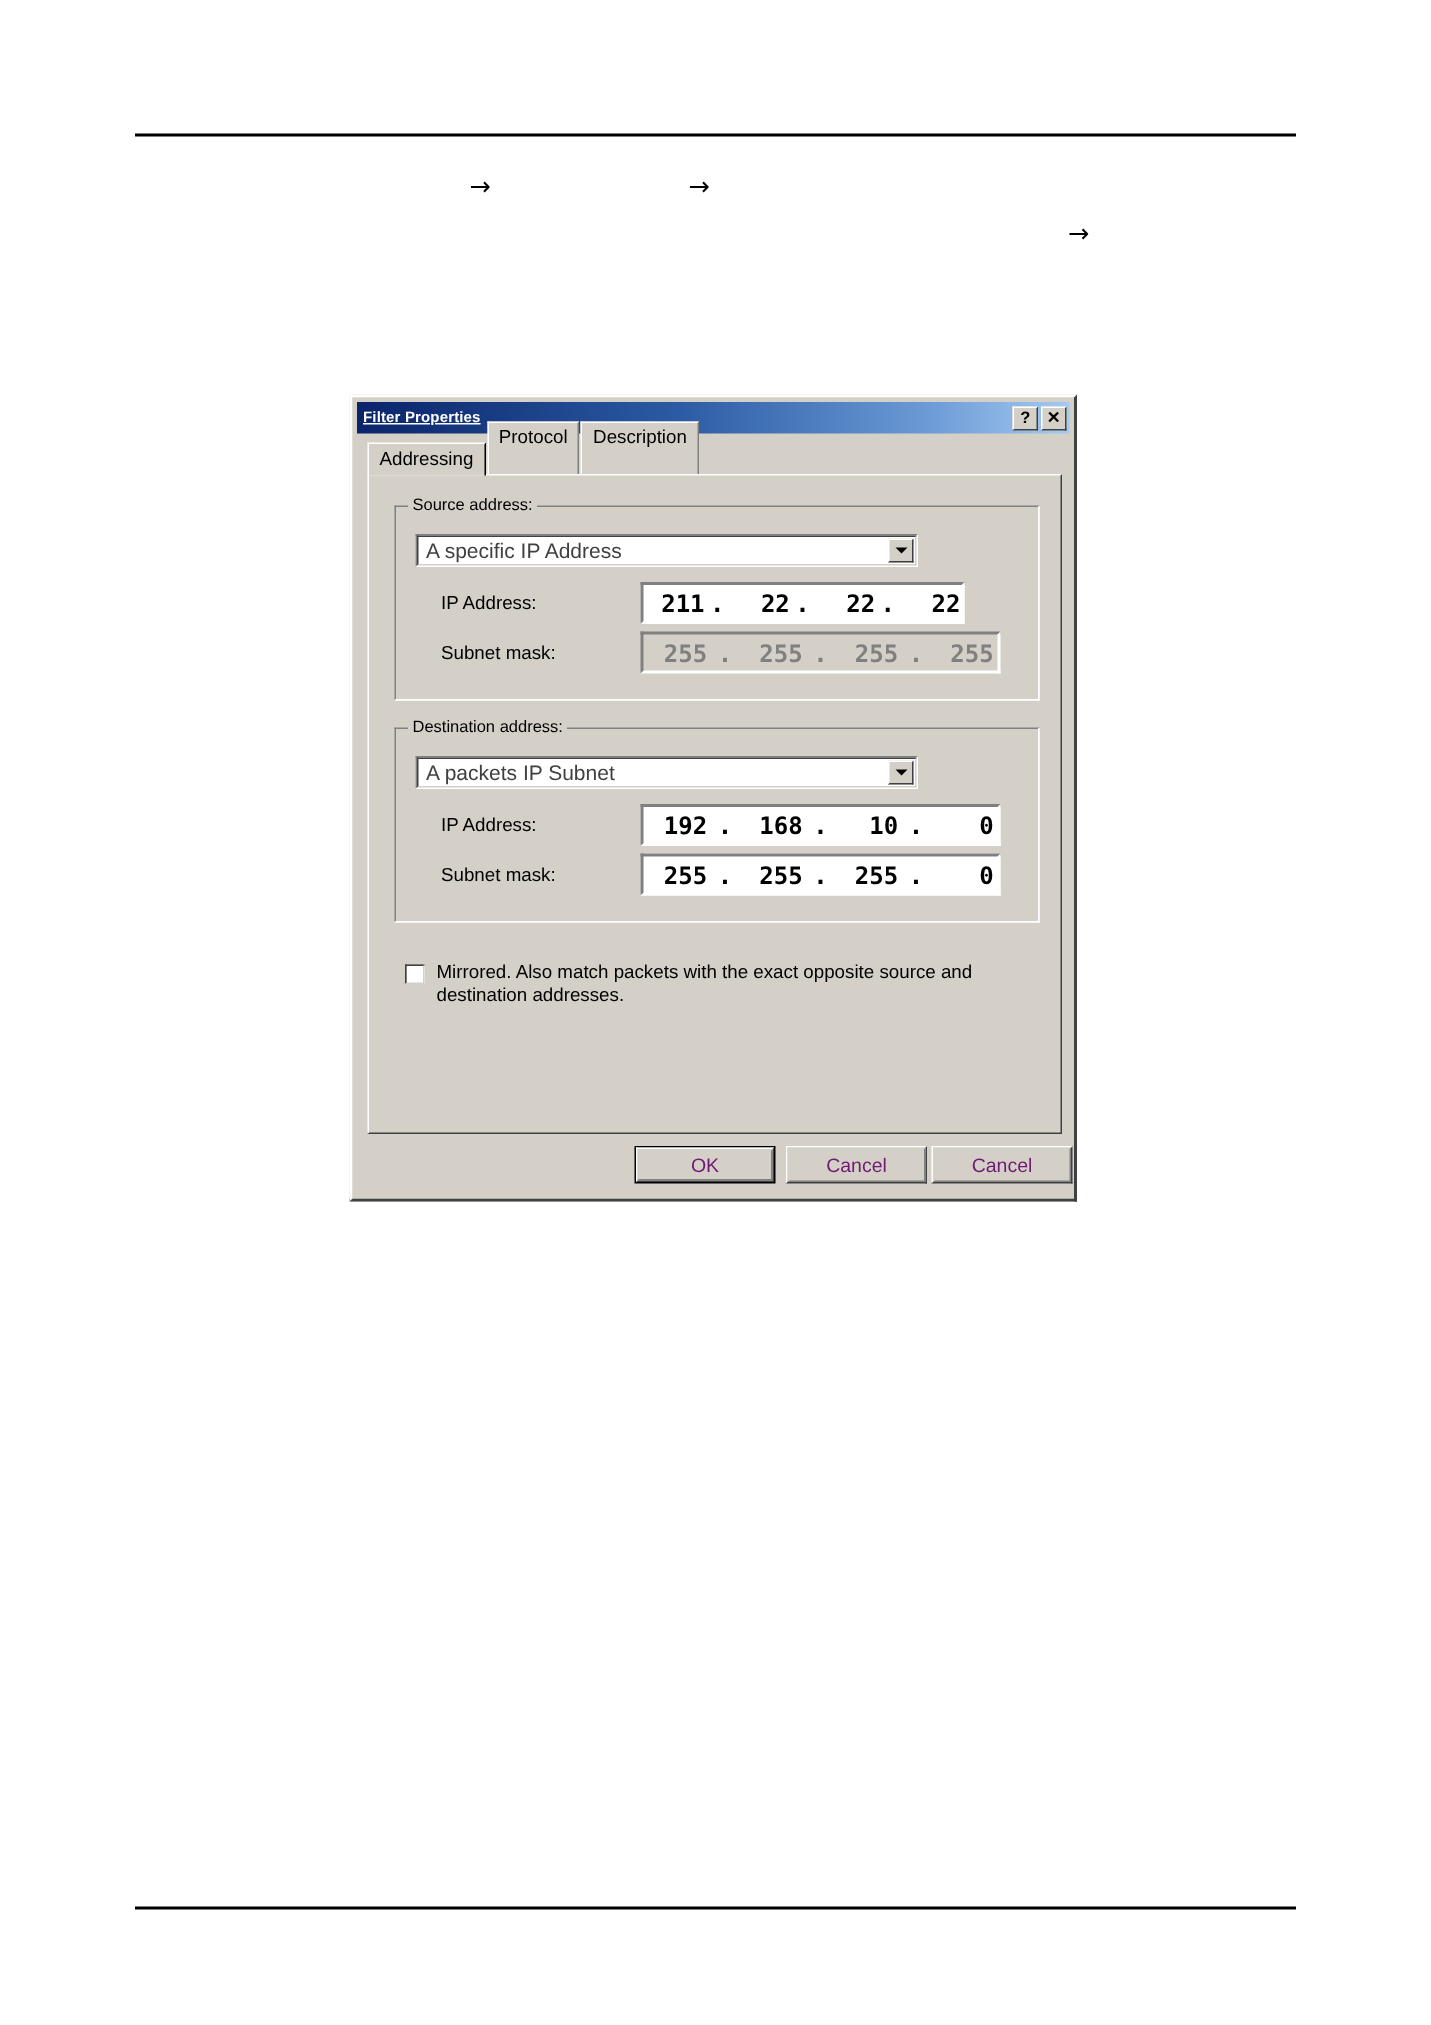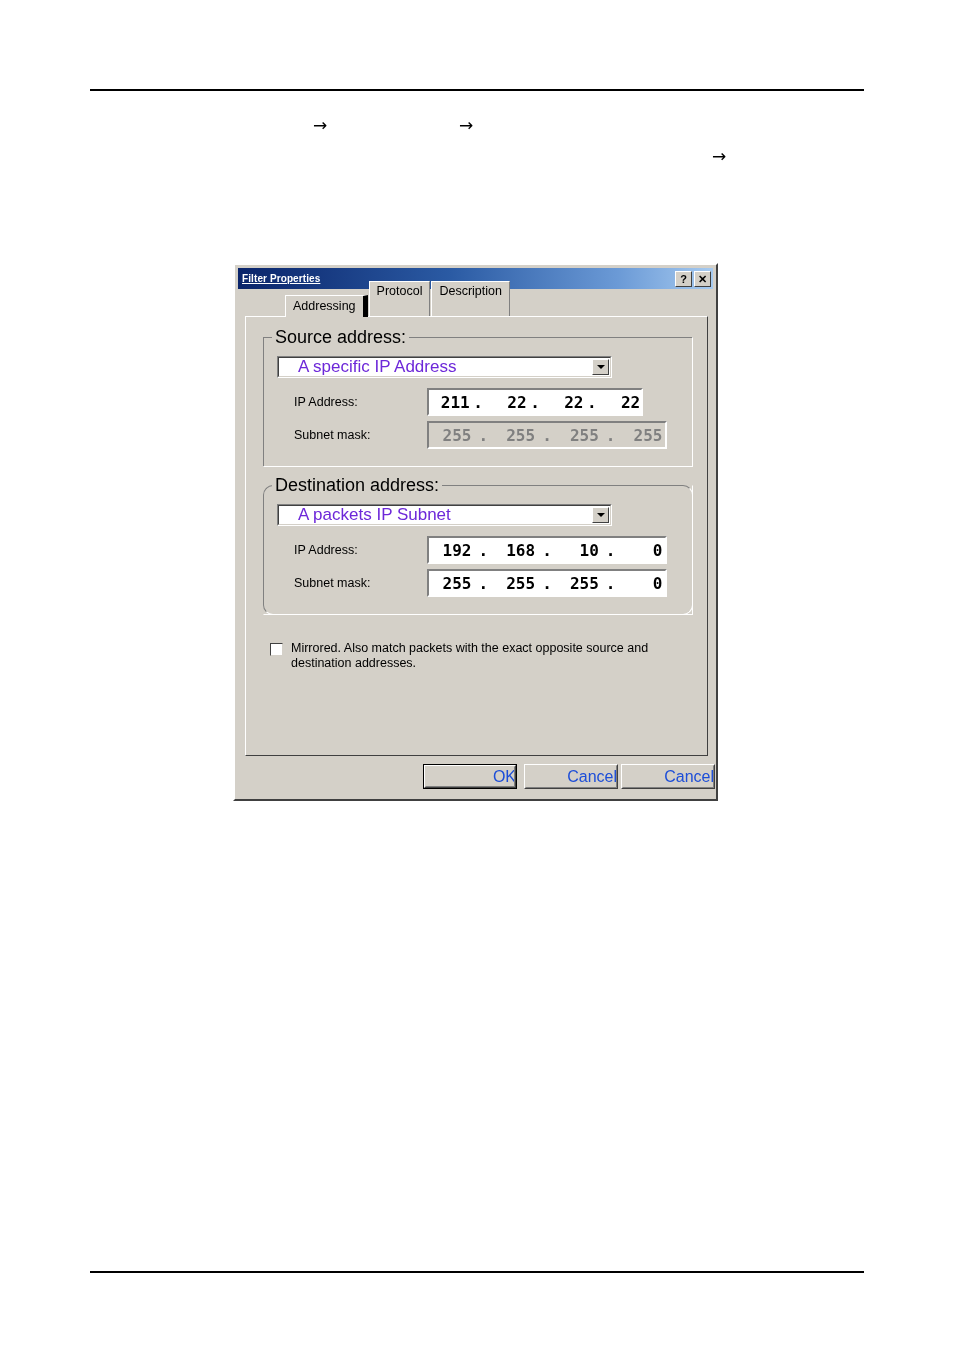--- a/index.html
+++ b/index.html
@@ -122,24 +122,23 @@
     box-sizing: border-box;
     font-size: 12.5px;
     line-height: 18px;
     white-space: nowrap;
     margin-right: 1px;
   }
   .tab.selected {
     height: 22px;
     line-height: 20px;
     margin-top: -3px;
-    border-right: 5px solid #000000;
+    border-right: 1px solid #000000;
     z-index: 3;
     position: relative;
-    margin-left: 40px;
   }
 
   
   .tabpanel {
     position: absolute;
     left: 10px;
     top: 51px;
     width: 463px;
     height: 440px;
     background: #d4d0c8;
@@ -166,21 +165,21 @@
     border-top-color: transparent;
     box-sizing: border-box;
     pointer-events: none;
   }
   .gb-title {
     position: absolute;
     top: -8px;
     left: 8px;
     background: #d4d0c8;
     padding: 0 3px;
-    font-size: 18px;
+    font-size: 11px;
     line-height: 14px;
     white-space: nowrap;
   }
 
   
   .combo {
     position: absolute;
     height: 22px;
     background: #ffffff;
     border-top: 1px solid #808080;
@@ -194,24 +193,24 @@
   .combo .combo-outer {
     position: absolute;
     left: 0; top: 0; right: 0; bottom: 0;
     border: 1px solid #404040;
     border-right-color: #d4d0c8;
     border-bottom-color: #d4d0c8;
     box-sizing: border-box;
     pointer-events: none;
   }
   .combo-text {
-    padding-left: 20px;
-    font-size: 17px;
-    white-space: nowrap;
-    color: #6d28d9;
+    padding-left: 6px;
+    font-size: 14px;
+    white-space: nowrap;
+    color: #404040;
     z-index: 2;
   }
   .combo-btn {
     position: absolute;
     right: 2px;
     top: 2px;
     width: 17px;
     height: 16px;
     background: #d4d0c8;
     border-top: 1px solid #ffffff;
@@ -307,24 +306,24 @@
   
   .dlgbtn {
     position: absolute;
     height: 25px;
     background: #d4d0c8;
     border-top: 1px solid #ffffff;
     border-left: 1px solid #ffffff;
     border-right: 1px solid #404040;
     border-bottom: 1px solid #404040;
     box-sizing: border-box;
-    font-size: 16px;
-    text-align: right;
+    font-size: 13px;
+    text-align: center;
     line-height: 23px;
-    color: #1d4ed8;
+    color: #701a75;
     font-family: "Liberation Sans", sans-serif;
   }
   .dlgbtn .inner-bevel {
     position: absolute;
     left: 0; top: 0; right: 0; bottom: 0;
     border: 1px solid #d4d0c8;
     border-right-color: #808080;
     border-bottom-color: #808080;
     box-sizing: border-box;
     pointer-events: none;
@@ -405,21 +404,21 @@
         <span class="ip-oct">255</span>
         <span class="ip-dot">.</span>
         <span class="ip-oct">255</span>
         <span class="ip-dot">.</span>
         <span class="ip-oct">255</span>
         <span class="ip-dot">.</span>
         <span class="ip-oct">255</span>
       </div>
     </div>
 
-    <div class="groupbox" style="left:17px; top:168px; width:430px; height:130px;border-radius:10px;">
+    <div class="groupbox" style="left:17px; top:168px; width:430px; height:130px;">
       <span class="gb-inner"></span>
       <span class="gb-title">Destination address:</span>
 
       <div class="combo" style="left:13px; top:18px; width:335px;">
         <span class="combo-outer"></span>
         <span class="combo-text">A packets IP Subnet</span>
         <span class="combo-btn">
             <span class="arrow"></span>
           </span>
       </div>

